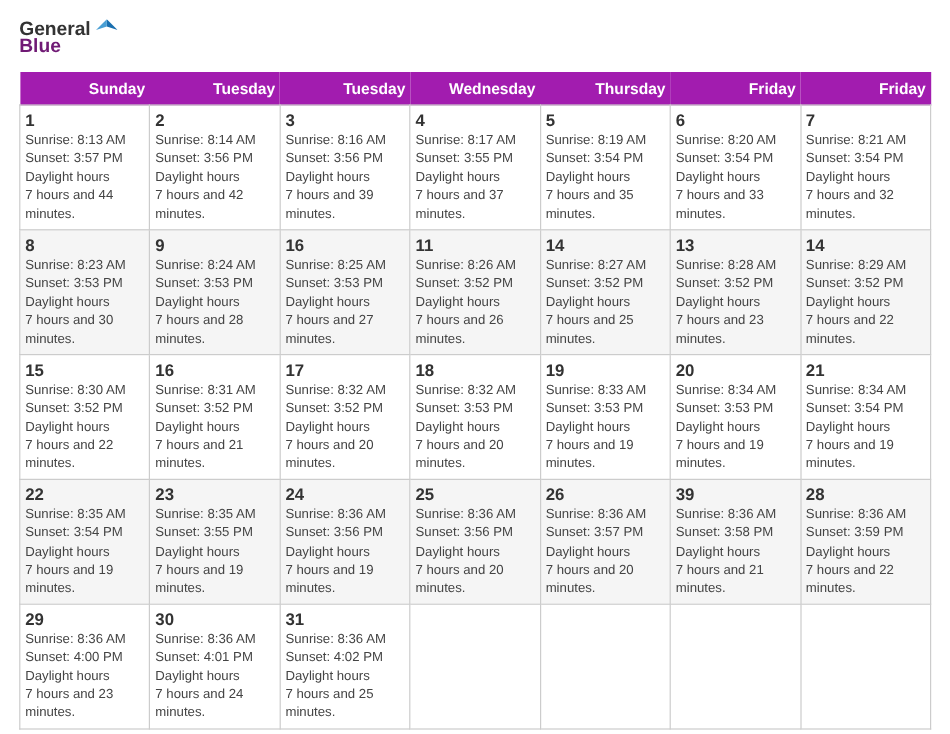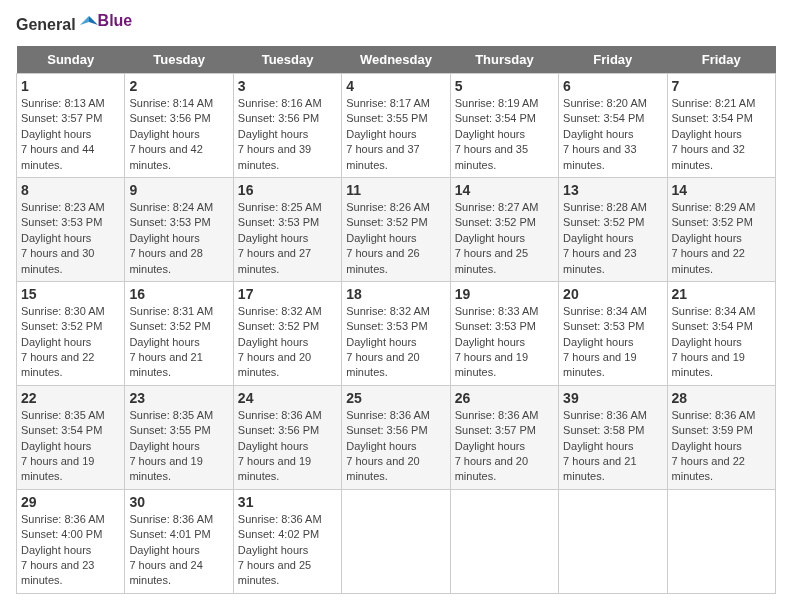--- a/index.html
+++ b/index.html
@@ -32,24 +32,24 @@
     .location-title {
       font-size: 16px;
       color: #555;
     }
     .calendar-table {
       width: 100%;
       border-collapse: collapse;
       font-size: 11px;
     }
     .calendar-table th {
-      background: #737373;
+      background: #a21caf;
       color: #fff;
       padding: 6px 4px;
-      text-align: center;
+      text-align: right;
       font-size: 13px;
       font-weight: bold;
     }
     .calendar-table td {
       border: 1px solid #ccc;
       vertical-align: top;
       padding: 4px;
       width: calc(100% / 7);
       min-height: 90px;
       background: #fff;
@@ -75,21 +75,21 @@
     .week-row td {
       height: 90px;
     }
   </style>
 </head>
 <body>
 
 <div>
   <div class="header-section">
     <div class="logo">
-    <div style="display:flex;flex-direction:row;align-items:flex-start;">
+    <div style="display:flex;flex-direction:column;align-items:flex-start;">
       <div style="display:flex;align-items:center;gap:4px;">
         <span style="font-size:16px;font-weight:bold;color:#333;">General</span>
         <svg width="18" height="18" viewBox="0 0 18 18">
           <polygon points="9,0 18,9 9,6" fill="#1a6faf"></polygon>
           <polygon points="9,0 0,9 9,6" fill="#4a9fd4"></polygon>
         </svg>
       </div>
       <span style="font-size:16px;font-weight:bold;color:#701a75;margin-top:-4px;">Blue</span>
     </div>
   </div>

